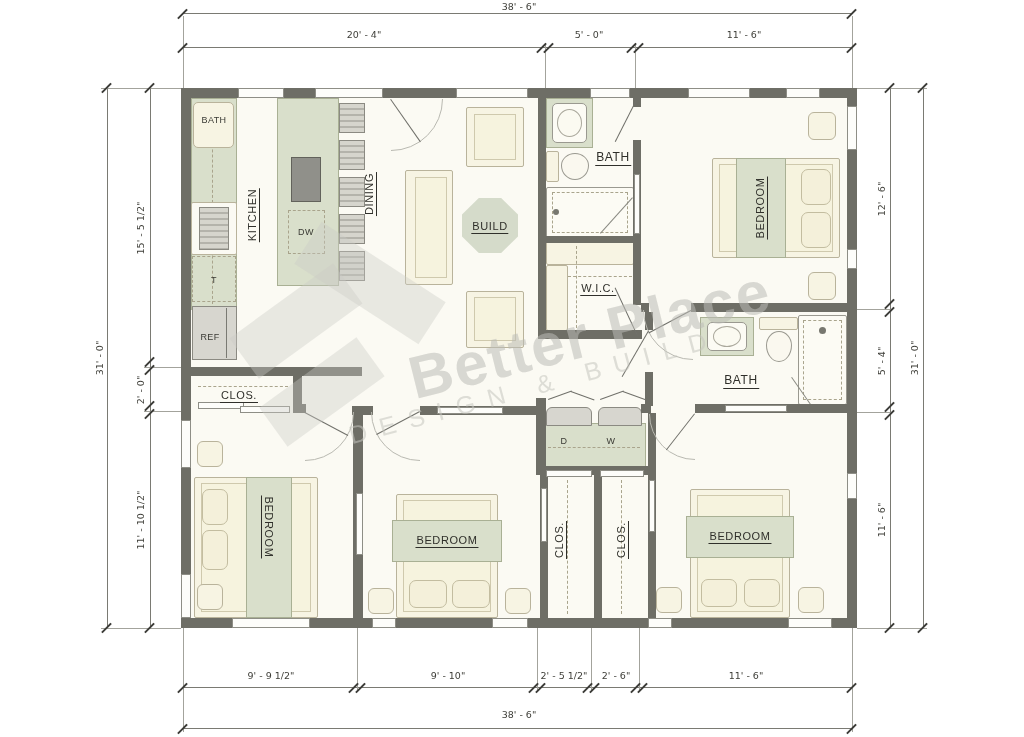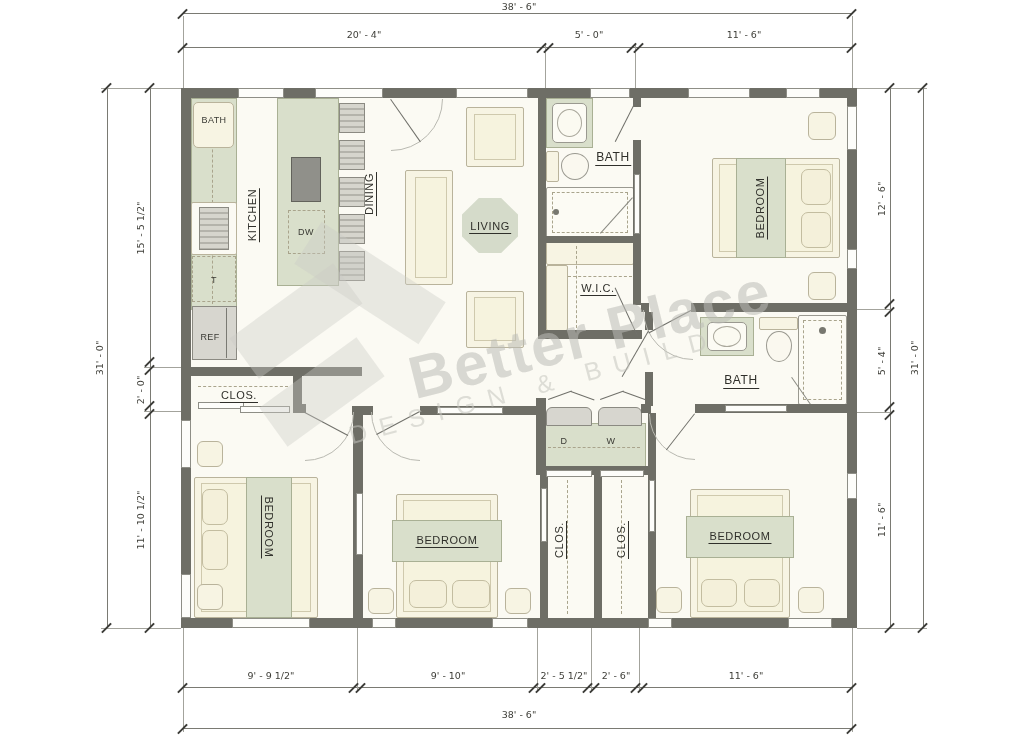--- a/index.html
+++ b/index.html
@@ -208,21 +208,21 @@
   <i class="leaf" style="left:420px;top:412px;width:49px;transform:rotate(152deg)"></i>
   <i class="arc" style="left:649px;top:368px;width:92px;height:92px;clip-path:polygon(50% 50%,50% 100%,0 100%,0 50%)"></i>
   <i class="leaf" style="left:695px;top:414px;width:46px;transform:rotate(128deg)"></i>
   <i class="leaf" style="left:548px;top:399px;width:25px;transform:rotate(-20deg)"></i>
   <i class="leaf" style="left:571px;top:391px;width:25px;transform:rotate(20deg)"></i>
   <i class="leaf" style="left:600px;top:399px;width:25px;transform:rotate(-20deg)"></i>
   <i class="leaf" style="left:623px;top:391px;width:25px;transform:rotate(20deg)"></i>
 
   <div class="lbl lblv" style="left:253px;top:215px">KITCHEN</div>
   <div class="lbl lblv" style="left:370px;top:194px">DINING</div>
-  <div class="lbl" style="left:490px;top:227px">LIVING</div>
+  <div class="lbl" style="left:490px;top:227px">BUILD</div>
   <div class="lbl" style="left:613px;top:158px;font-size:12px">BATH</div>
   <div class="lbl" style="left:598px;top:289px">W.I.C.</div>
   <div class="lbl" style="left:741px;top:381px;font-size:12px">BATH</div>
   <div class="lbl lblv" style="left:761px;top:208px">BEDROOM</div>
   <div class="lbl" style="left:239px;top:396px">CLOS.</div>
   <div class="lbl lblv2" style="left:268px;top:527px">BEDROOM</div>
   <div class="lbl" style="left:447px;top:541px">BEDROOM</div>
   <div class="lbl lblv" style="left:560px;top:540px">CLOS.</div>
   <div class="lbl lblv" style="left:622px;top:540px">CLOS.</div>
   <div class="lbl" style="left:740px;top:537px">BEDROOM</div>

